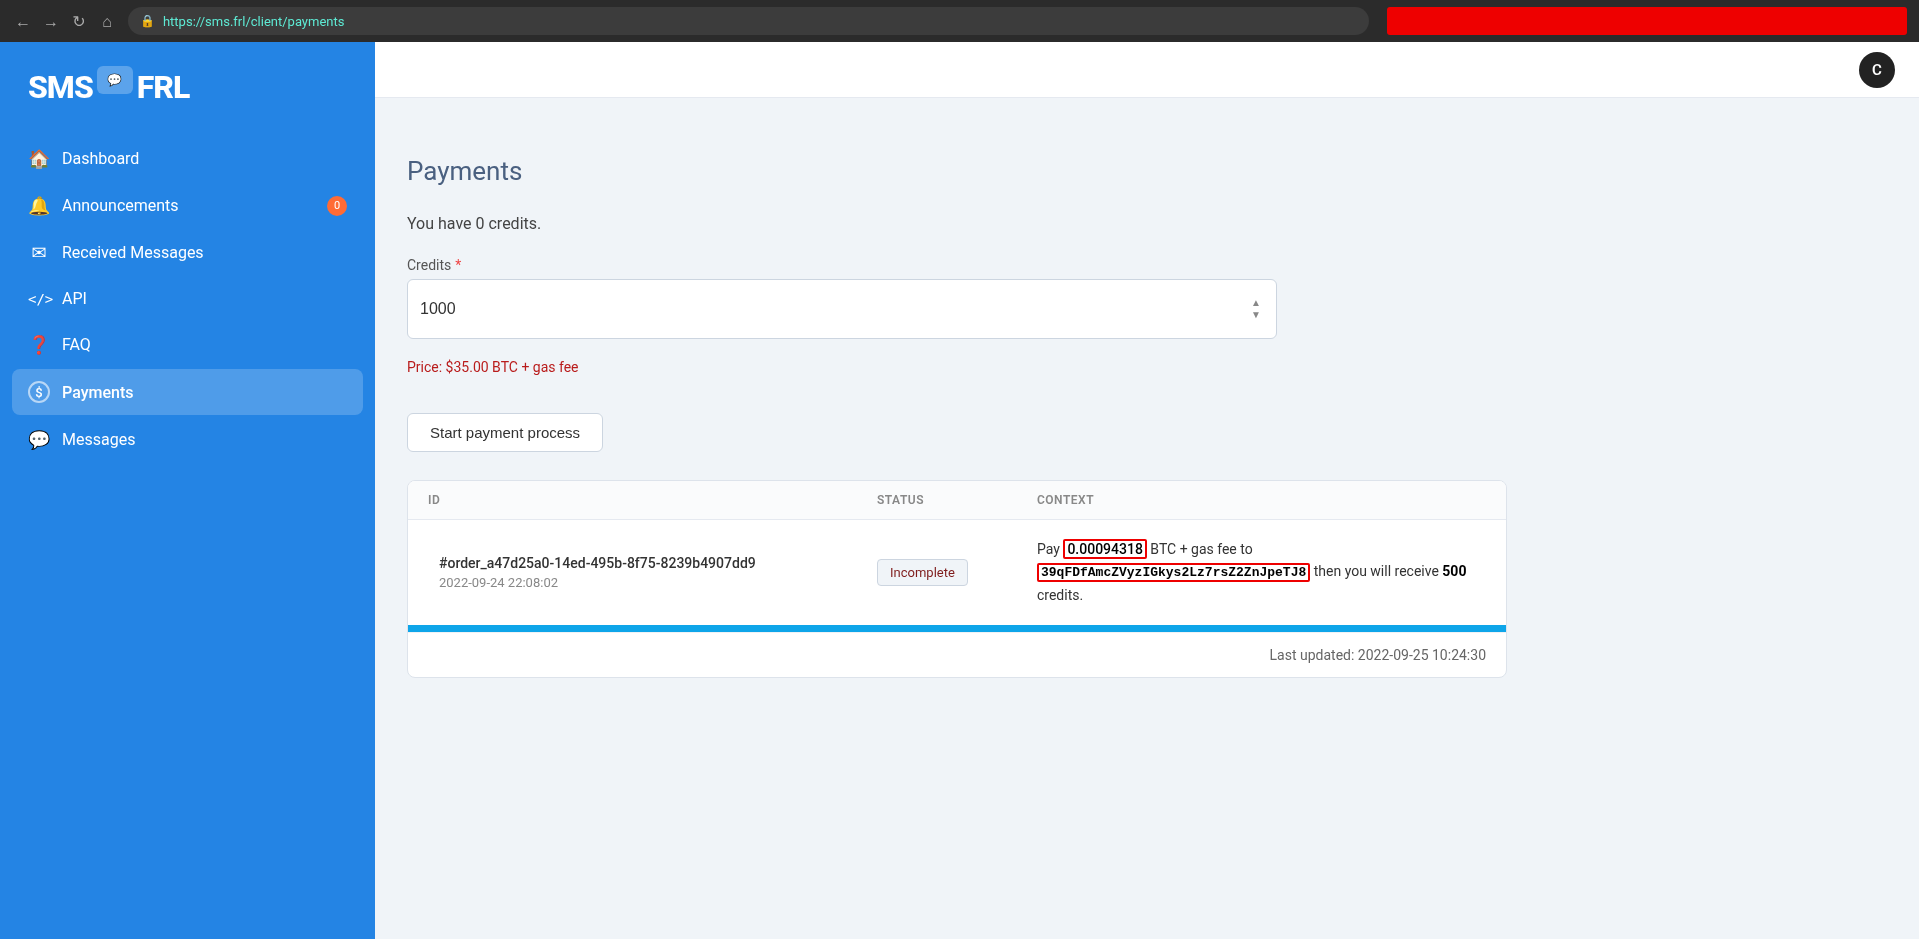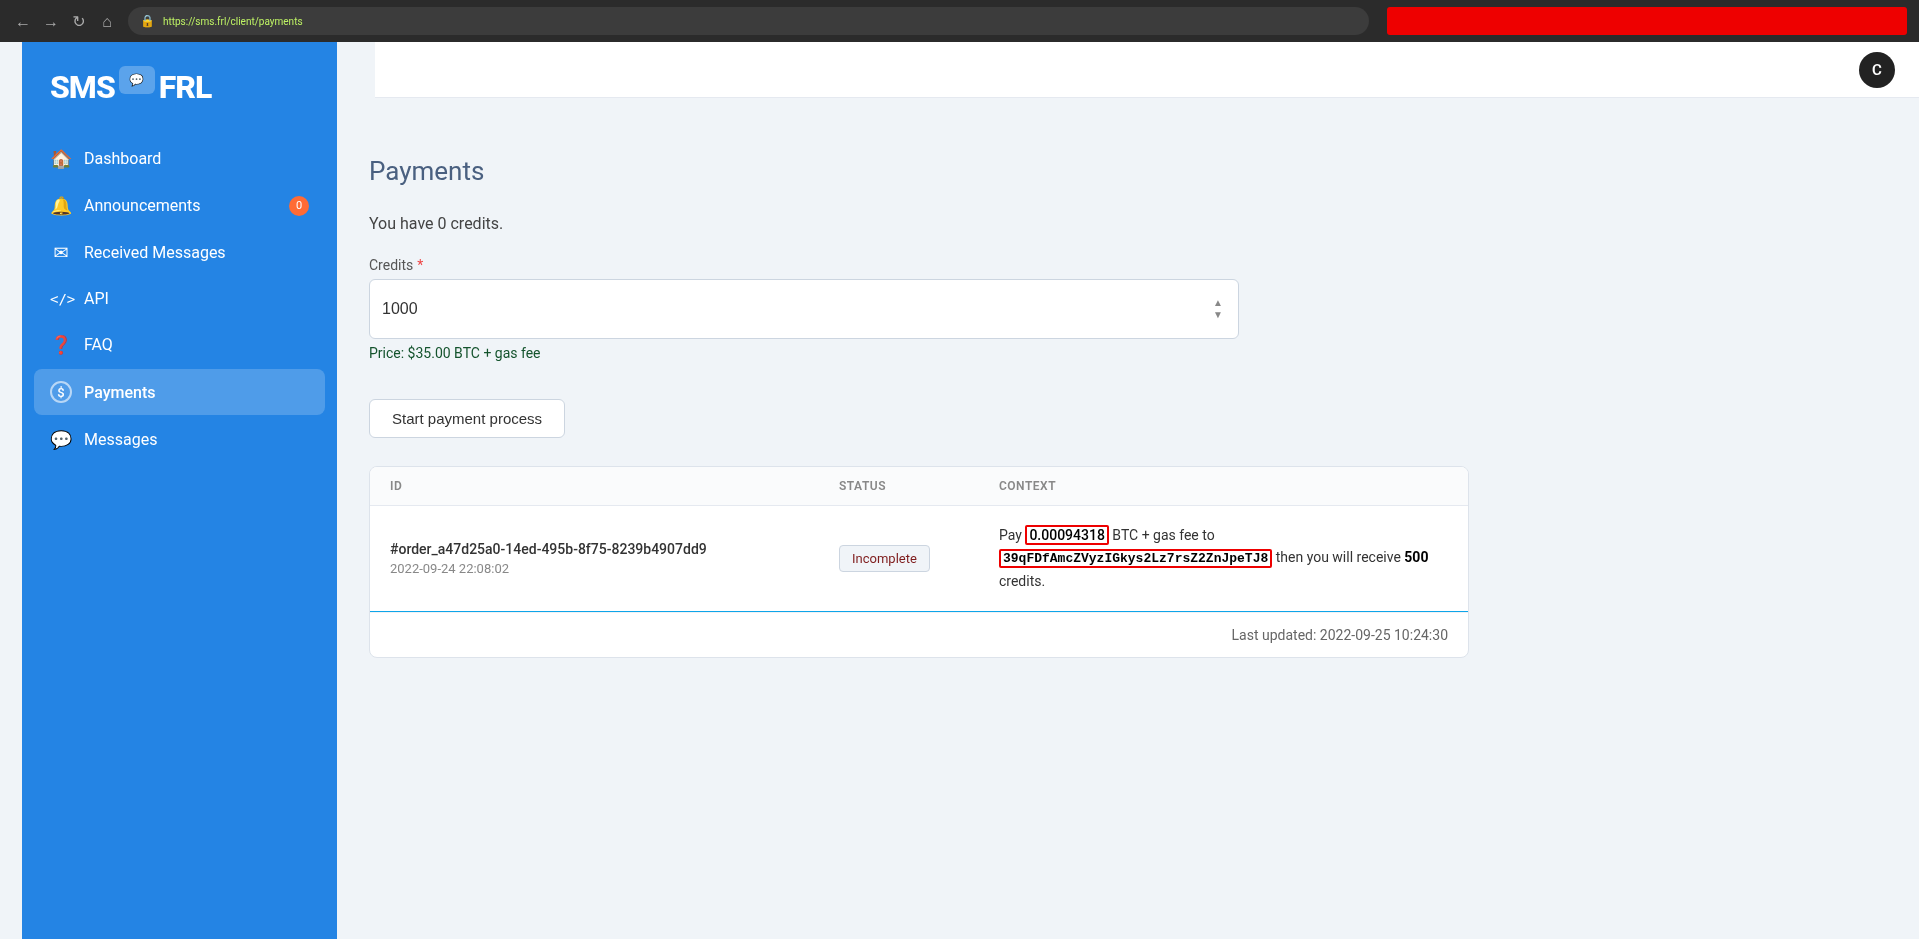--- a/index.html
+++ b/index.html
@@ -35,22 +35,22 @@
       flex: 1;
       background: #3c3c3c;
       border-radius: 20px;
       height: 28px;
       display: flex;
       align-items: center;
       padding: 0 12px;
       gap: 8px;
     }
     .address-bar-url {
-      color: #bef264;
-      font-size: 10px;
+      color: #5eead4;
+      font-size: 13px;
       flex: 1;
     }
     .lock-icon { color: #aaa; font-size: 12px; }
     .red-banner {
       background: #e00;
       height: 28px;
       width: 520px;
       border-radius: 3px;
       margin-left: 8px;
     }
@@ -85,27 +85,26 @@
       display: flex;
       align-items: center;
       justify-content: center;
       color: #fff;
       font-size: 15px;
       font-weight: 600;
     }
 
     
     .sidebar {
-      width: 315px;
+      width: 375px;
       background: #2484e4;
       display: flex;
       flex-direction: column;
       flex-shrink: 0;
       padding-top: 0;
-      margin-left: 22px;
     }
     .sidebar-logo {
       padding: 24px 28px 28px;
       display: flex;
       align-items: center;
       gap: 4px;
     }
     .logo-text {
       color: #fff;
       font-size: 32px;
@@ -231,22 +230,22 @@
       background: none;
       border: none;
       color: #888;
       cursor: pointer;
       font-size: 10px;
       line-height: 1;
       padding: 1px 3px;
     }
     .price-text {
       font-size: 14px;
-      color: #14532d;
-      margin-top: 6px;
+      color: #b91c1c;
+      margin-top: 20px;
     }
 
     .start-payment-btn {
       background: #fff;
       border: 1px solid #ccd5e0;
       border-radius: 6px;
       padding: 10px 22px;
       font-size: 15px;
       color: #333;
       cursor: pointer;
@@ -272,22 +271,22 @@
     .table-header-cell {
       font-size: 12px;
       font-weight: 600;
       color: #888;
       text-transform: uppercase;
       letter-spacing: 0.5px;
     }
     .table-row {
       display: grid;
       grid-template-columns: 1fr 160px 1fr;
-      padding: 18px 20px;
-      border-bottom: 1px solid #0ea5e9;
+      padding: 18px 31px;
+      border-bottom: 7px solid #0ea5e9;
       align-items: center;
     }
     .order-id {
       font-size: 14px;
       color: #333;
       font-weight: 500;
     }
     .order-date {
       font-size: 13px;
       color: #888;

